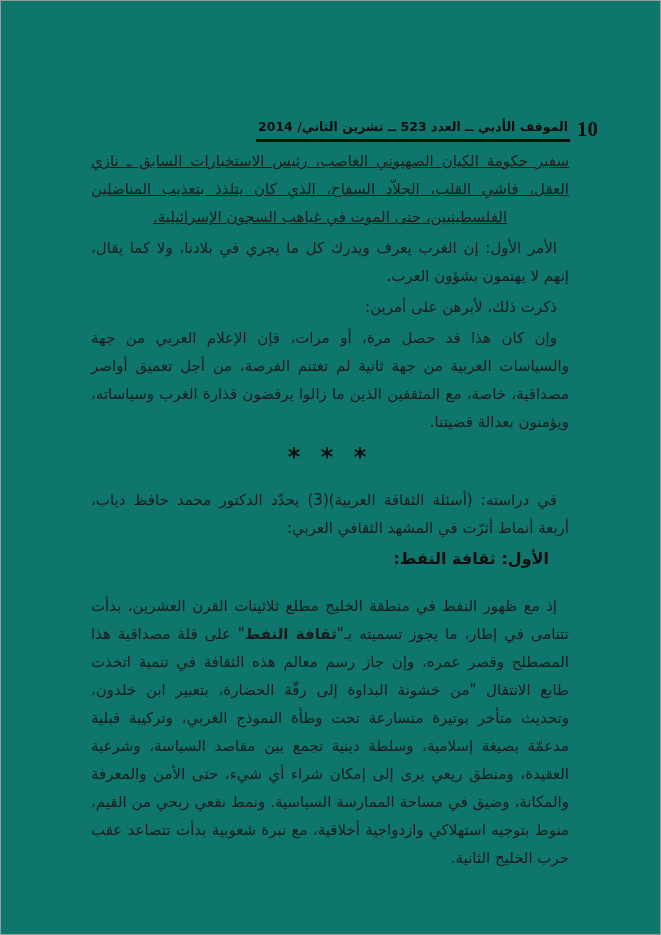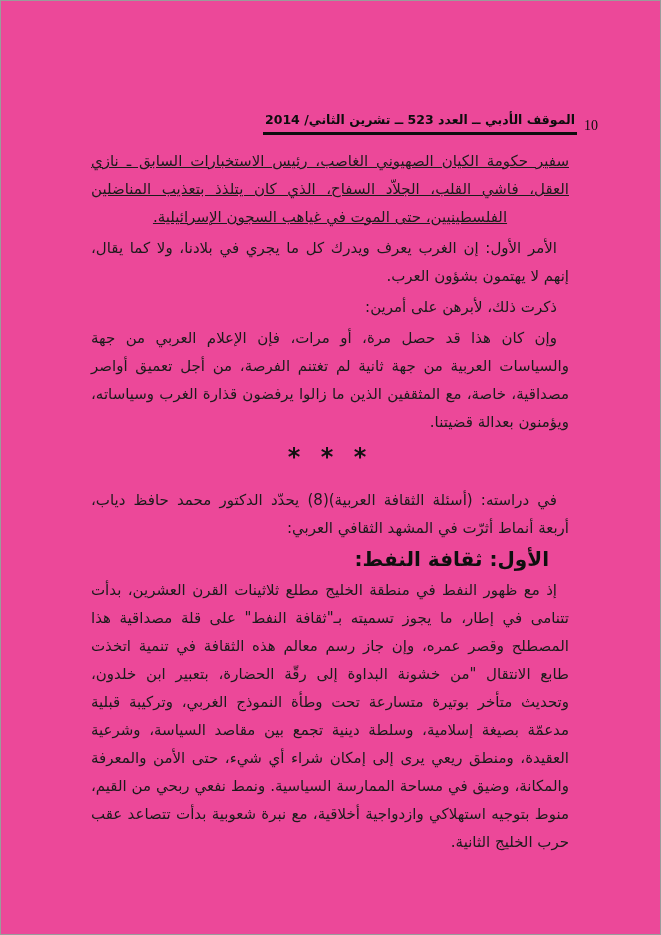--- a/index.html
+++ b/index.html
@@ -8,21 +8,21 @@
     background: #ffffff;
     width: 661px;
     height: 935px;
     overflow: hidden;
   }
   .page {
     position: relative;
     width: 661px;
     height: 935px;
     box-sizing: border-box;
-    background: #ec4899;
+    background: #0f766e;
     border: 1px solid #9b9b9b;
     font-family: "DejaVu Sans", sans-serif;
     color: #1b1b1b;
   }
   
   .header {
     position: absolute;
     top: 74px;
     right: 62px;
     display: flex;
@@ -37,22 +37,22 @@
     font-size: 12.5px;
     line-height: 1.1;
     letter-spacing: -0.2px;
     color: #0d0d0d;
     padding: 0 2px 5px 2px;
     border-bottom: 3px solid #0d0d0d;
     white-space: nowrap;
   }
   .pagenum {
     font-family: "Liberation Serif", "DejaVu Serif", serif;
-    font-weight: 400;
-    font-size: 14px;
+    font-weight: 700;
+    font-size: 21px;
     line-height: 1;
     color: #0d0d0d;
     padding-bottom: 2px;
     margin-top: 44px;
   }
   
   .body {
     position: absolute;
     top: 146px;
     right: 91px;
@@ -75,29 +75,29 @@
     text-align: center;
     font-weight: 700;
     font-size: 24px;
     line-height: 26px;
     letter-spacing: 6px;
     margin: 8px 0 16px 0;
     text-indent: 0;
     color: #111;
   }
   .heading {
-    font-size: 20px;
+    font-size: 16px;
     font-weight: 700;
     text-align: right;
-    margin: 2px 20px 3px 0;
+    margin: 2px 20px 19px 0;
     line-height: 28px;
     color: #0f0f0f;
   }
   .inline-bold {
-    font-weight: 400;
+    font-weight: 700;
     margin-top: 8px;
   }
 </style>
 </head>
 <body>
 
 <div class="page">
 
   <div class="header">
     <div class="journal">الموقف الأدبي ــ العدد 523 ــ تشرين الثاني/ 2014</div>
@@ -110,21 +110,21 @@
 
     <p class="para">الأمر الأول: إن الغرب يعرف ويدرك كل ما يجري في بلادنا، ولا كما يقال، إنهم لا يهتمون بشؤون العرب.</p>
 
     <p class="para">ذكرت ذلك، لأبرهن على أمرين:</p>
 
 
     <p class="para">وإن كان هذا قد حصل مرة، أو مرات، فإن الإعلام العربي من جهة والسياسات العربية من جهة ثانية لم تغتنم الفرصة، من أجل تعميق أواصر مصداقية، خاصة، مع المثقفين الذين ما زالوا يرفضون قذارة الغرب وسياساته، ويؤمنون بعدالة قضيتنا.</p>
 
     <div class="separator">* * *</div>
 
-    <p class="para">في دراسته: (أسئلة الثقافة العربية)(8) يحدّد الدكتور محمد حافظ دياب، أربعة أنماط أثرّت في المشهد الثقافي العربي:</p>
+    <p class="para">في دراسته: (أسئلة الثقافة العربية)(3) يحدّد الدكتور محمد حافظ دياب، أربعة أنماط أثرّت في المشهد الثقافي العربي:</p>
 
     <h2 class="heading">الأول: ثقافة النفط:</h2>
 
     <p class="para"><span>إذ مع ظهور النفط في منطقة الخليج مطلع ثلاثينات القرن العشرين، بدأت تتنامى في إطار، ما يجوز تسميته بـ"</span><span class="inline-bold">ثقافة النفط</span><span>" على قلة مصداقية هذا المصطلح وقصر عمره، وإن جاز رسم معالم هذه الثقافة في تنمية اتخذت طابع الانتقال "من خشونة البداوة إلى رقّة الحضارة، بتعبير ابن خلدون، وتحديث متأخر بوتيرة متسارعة تحت وطأة النموذج الغربي، وتركيبة قبلية مدعمّة بصيغة إسلامية، وسلطة دينية تجمع بين مقاصد السياسة، وشرعية العقيدة، ومنطق ريعي يرى إلى إمكان شراء أي شيء، حتى الأمن والمعرفة والمكانة، وضيق في مساحة الممارسة السياسية. ونمط نفعي ربحي من القيم، منوط بتوجيه استهلاكي وازدواجية أخلاقية، مع نبرة شعوبية بدأت تتصاعد عقب حرب الخليج الثانية.</span></p>
 
   </div>
 
 </div>
 
 </body></html>

